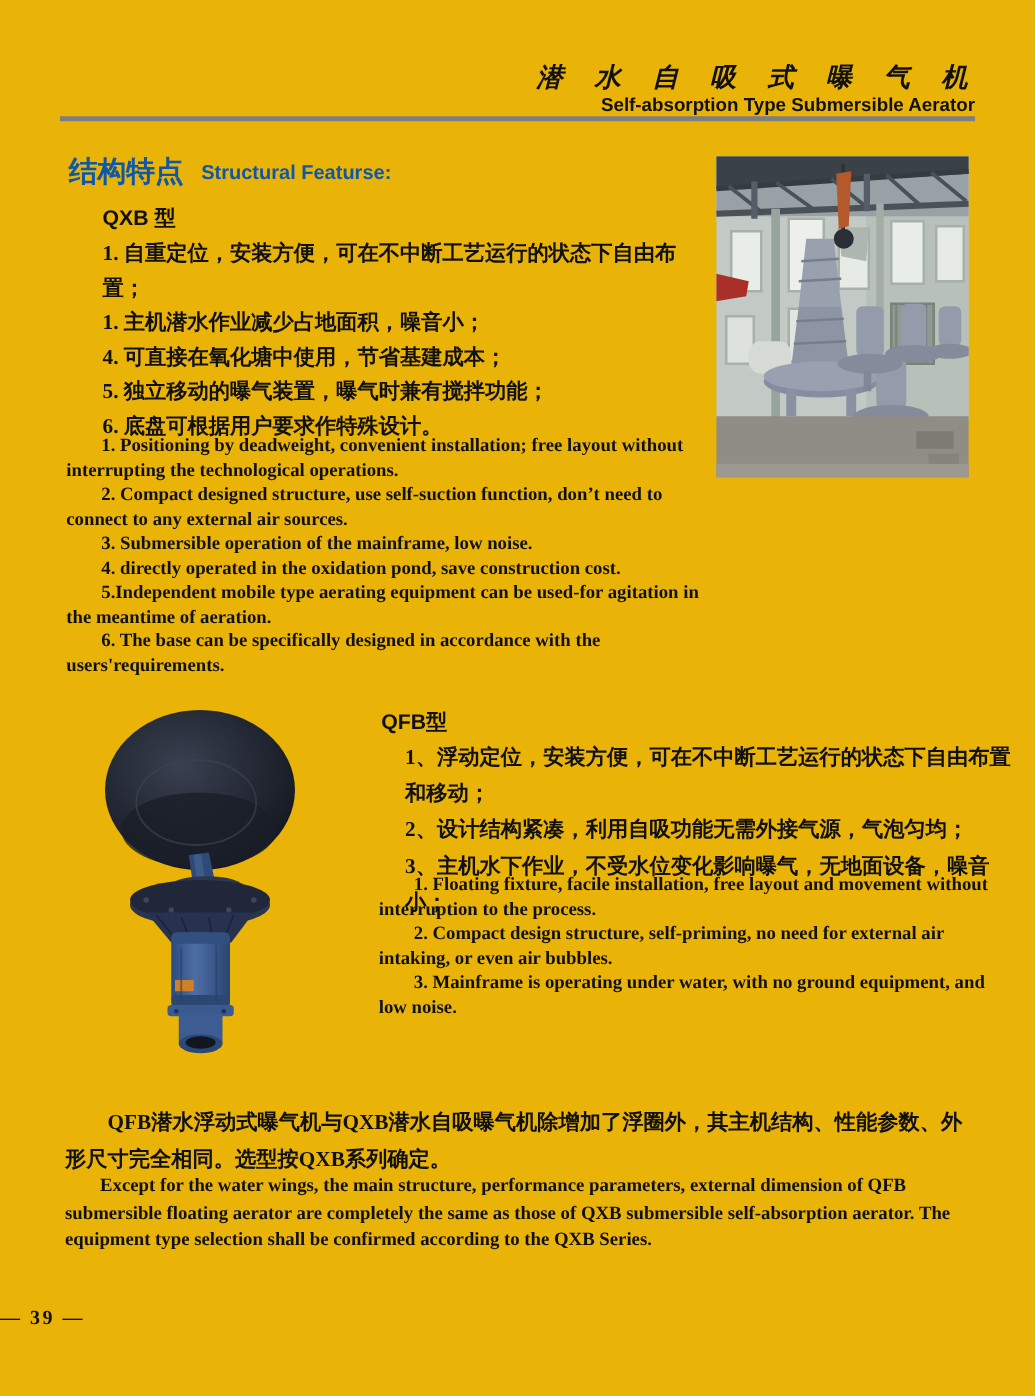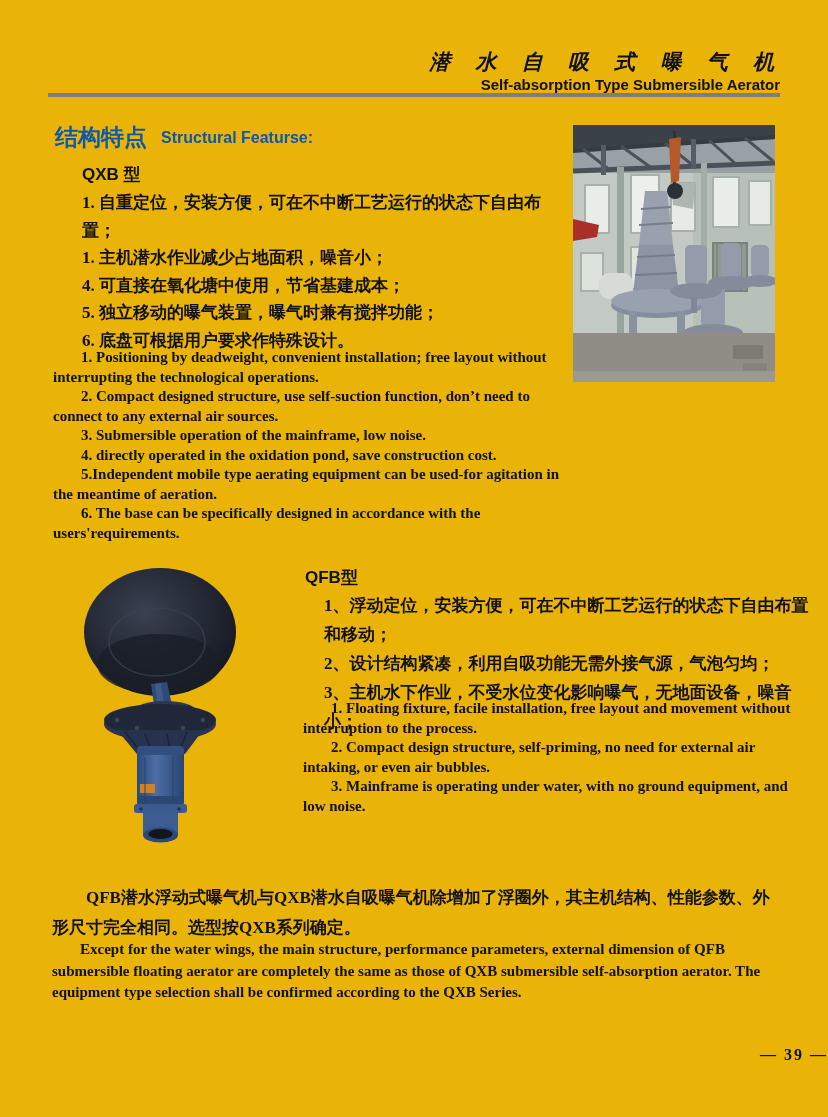--- a/index.html
+++ b/index.html
@@ -81,21 +81,21 @@
     text-indent:34px; color:#111;
   }
   .closing-en {
     position:absolute; top:939px; left:52px; width:734px;
     font-size:15px; font-weight:bold; line-height:21.5px;
     text-indent:28px; color:#111;
   }
   
   .footer {
     position:absolute; top:1046px; left:0; width:100%;
-    text-align:right; font-size:16px; font-weight:bold; color:#111;
+    text-align:left; font-size:16px; font-weight:bold; color:#111;
     letter-spacing:2px;
   }
 </style>
 </head>
 <body>
 
 <div class="page">
 
   <div class="hdr-title-zh">潜 水 自 吸 式 曝 气 机</div>
   <div class="hdr-title-en">Self-absorption Type Submersible Aerator</div>

